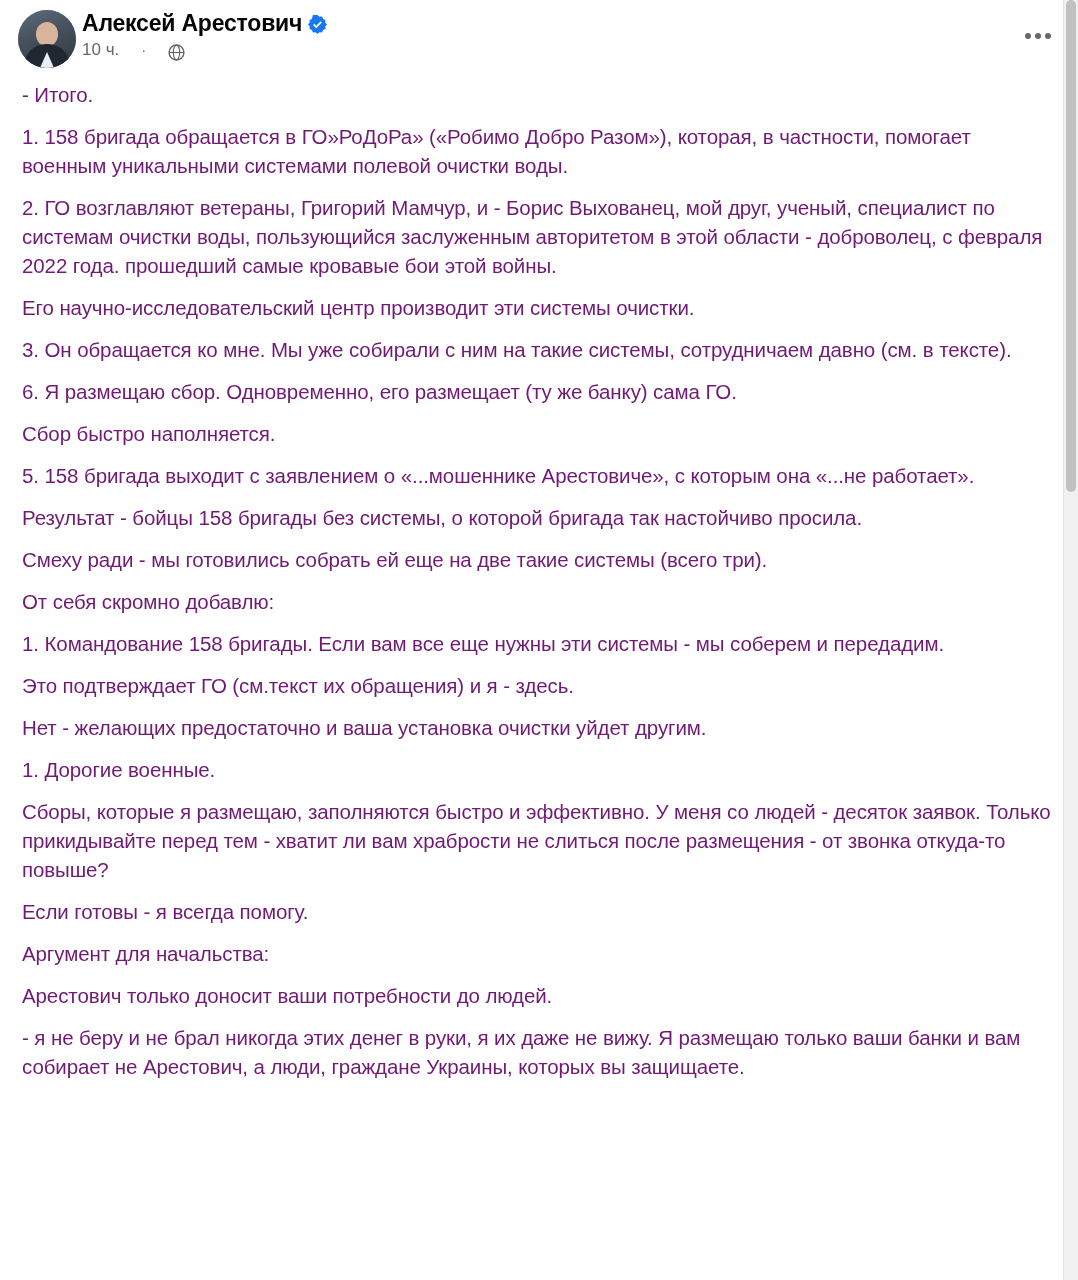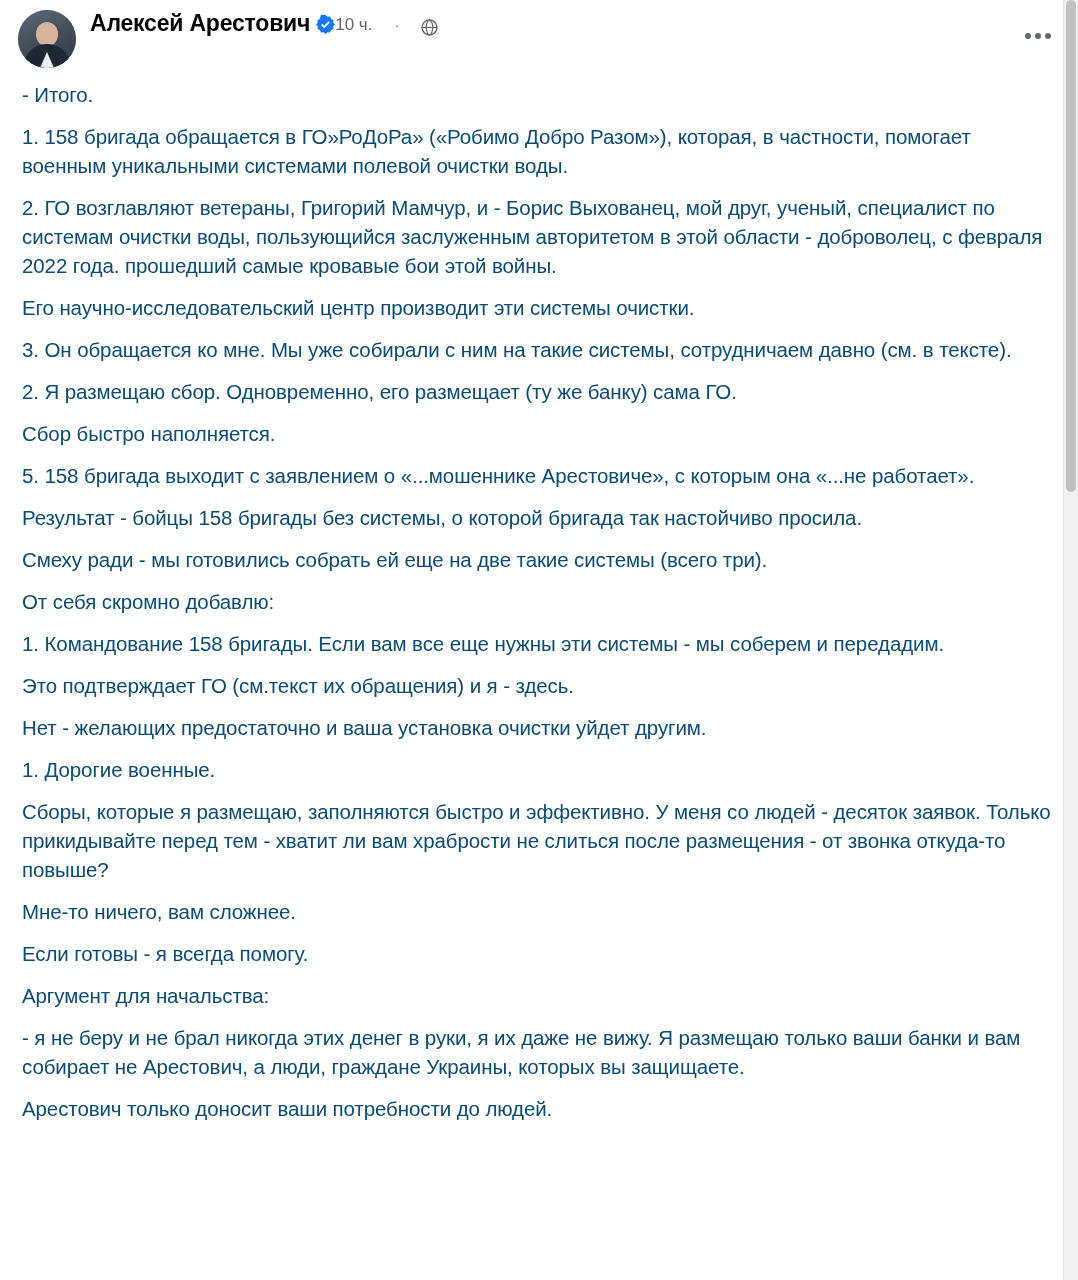--- a/index.html
+++ b/index.html
@@ -73,23 +73,23 @@
     left: 50%;
     bottom: 0;
     width: 14px;
     height: 16px;
     margin-left: -7px;
     background: #e9eef3;
     clip-path: polygon(50% 0, 100% 100%, 0 100%);
   }
 
   .header-text {
-    margin-left: 14px;
-    display: flex;
-    flex-direction: row;
+    margin-left: 6px;
+    display: flex;
+    flex-direction: column;
     justify-content: flex-start;
     padding-top: 2px;
   }
   .name-row {
     display: flex;
     align-items: center;
     gap: 6px;
   }
   .author-name {
     font-size: 23px;
@@ -145,21 +145,21 @@
     border-radius: 50%;
     background: #65676b;
     display: block;
   }
 
   
   .post-body {
     padding: 8px 22px 0 22px;
     font-size: 20.5px;
     line-height: 29px;
-    color: #0c4a6e;
+    color: #701a75;
     letter-spacing: -0.1px;
   }
   .post-body p {
     margin: 0 0 13px 0;
   }
 
   
   .scrollbar-track {
     position: absolute;
     top: 0;
@@ -222,35 +222,34 @@
       <span></span>
     </div>
   </div>
 
   <div class="post-body">
     <p>- Итого.</p>
     <p>1. 158 бригада обращается в ГО»РоДоРа» («Робимо Добро Разом»), которая, в частности, помогает военным уникальными системами полевой очистки воды.</p>
     <p>2. ГО возглавляют ветераны, Григорий Мамчур, и  - Борис Выхованец, мой друг, ученый, специалист по системам очистки воды, пользующийся заслуженным авторитетом в этой области - доброволец, с февраля 2022 года. прошедший самые  кровавые бои этой войны.</p>
     <p>Его научно-исследовательский центр производит эти системы очистки.</p>
     <p>3. Он обращается ко мне. Мы уже собирали с ним на такие системы, сотрудничаем давно (см. в тексте).</p>
-    <p>2. Я размещаю сбор. Одновременно, его размещает (ту же банку) сама ГО.</p>
+    <p>6. Я размещаю сбор. Одновременно, его размещает (ту же банку) сама ГО.</p>
     <p>Сбор быстро наполняется.</p>
     <p>5. 158 бригада выходит с заявлением о «...мошеннике Арестовиче», с которым она «...не работает».</p>
     <p>Результат - бойцы 158 бригады без системы, о которой бригада так настойчиво просила.</p>
     <p>Смеху ради - мы готовились собрать ей еще на две такие системы (всего три).</p>
     <p>От себя скромно добавлю:</p>
     <p>1. Командование 158 бригады. Если вам все еще нужны эти системы - мы соберем и передадим.</p>
     <p>Это подтверждает ГО (см.текст их обращения) и я - здесь.</p>
     <p>Нет - желающих предостаточно и ваша установка очистки уйдет другим.</p>
     <p>1. Дорогие военные.</p>
     <p>Сборы, которые я размещаю, заполняются быстро и эффективно. У меня со людей - десяток заявок. Только прикидывайте перед тем - хватит ли вам храбрости не слиться после размещения - от звонка откуда-то повыше?</p>
-    <p>Мне-то ничего, вам сложнее.</p>
     <p>Если готовы - я всегда помогу.</p>
     <p>Аргумент для начальства:</p>
+    <p>Арестович только доносит ваши потребности  до людей.</p>
     <p>- я не беру и не брал никогда этих денег в руки, я их даже не вижу. Я размещаю только ваши банки и вам собирает не Арестович, а люди, граждане Украины, которых вы защищаете.</p>
-    <p>Арестович только доносит ваши потребности  до людей.</p>
   </div>
 
   <div class="scrollbar-track">
     <div class="scrollbar-thumb"></div>
   </div>
 
 </div>
 
 </body></html>

